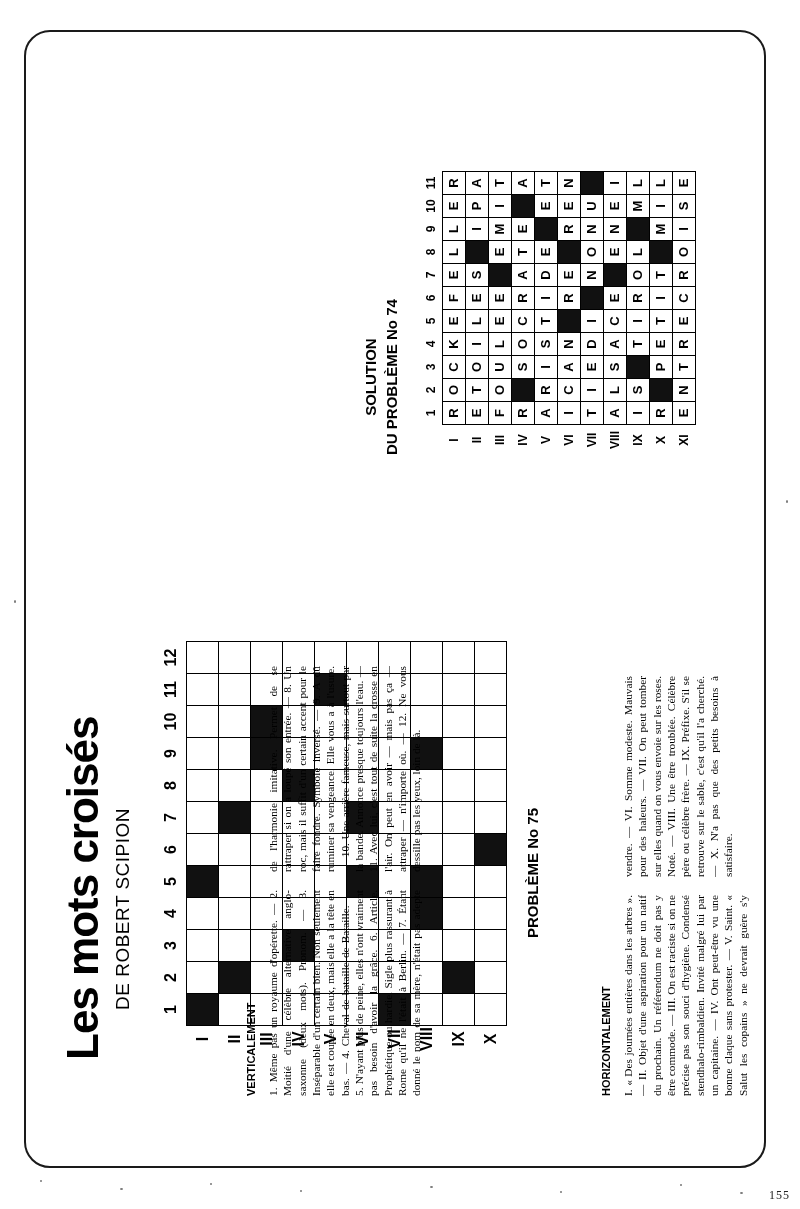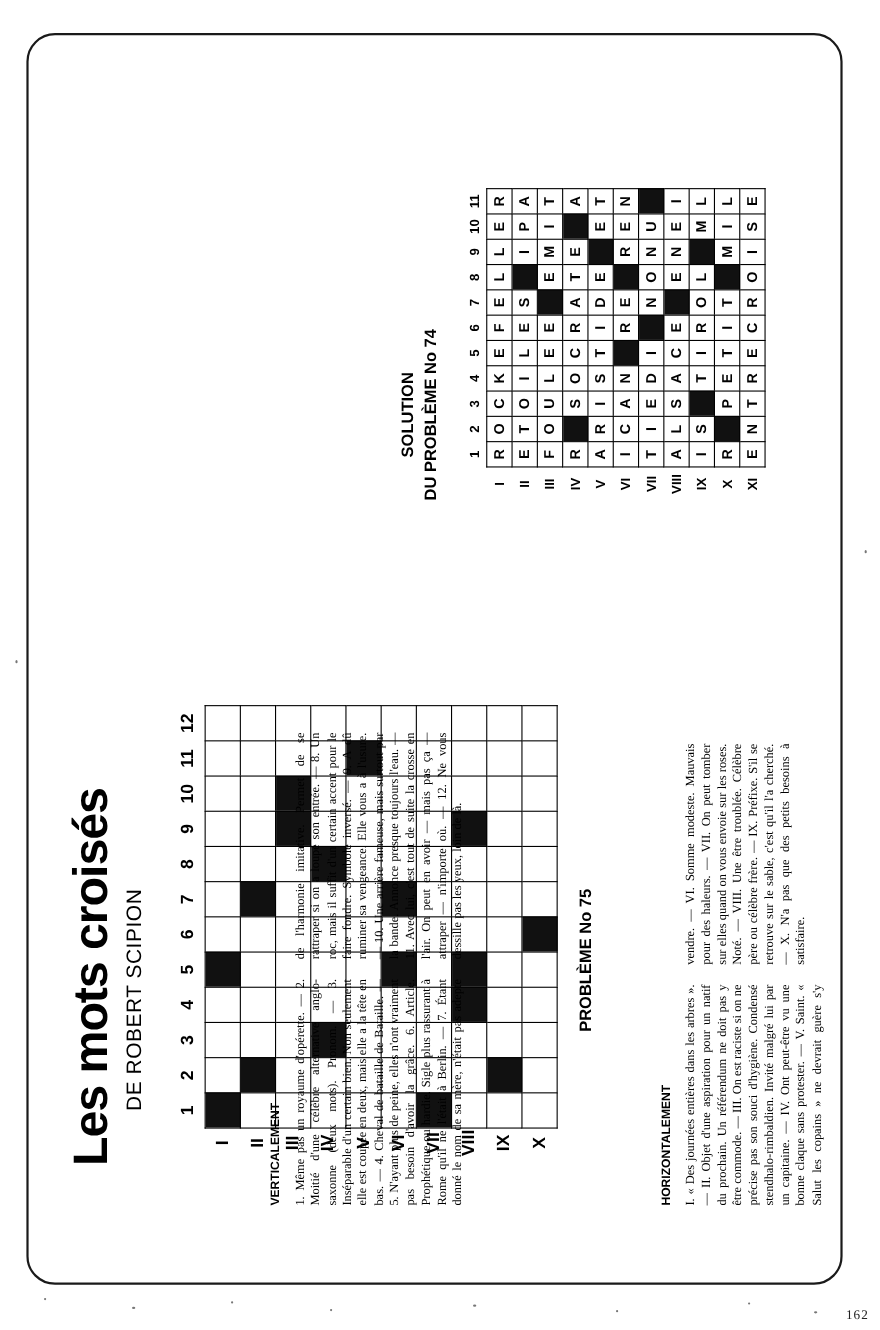--- a/index.html
+++ b/index.html
@@ -554,13 +554,13 @@
           <td>R</td>
           <td>O</td>
           <td>I</td>
           <td>S</td>
           <td>E</td>
         </tr>
       </tbody>
     </table>
 </div>
 
-<div id="page-num">162</div>
+<div id="page-num">155</div>
 
 </body></html>

